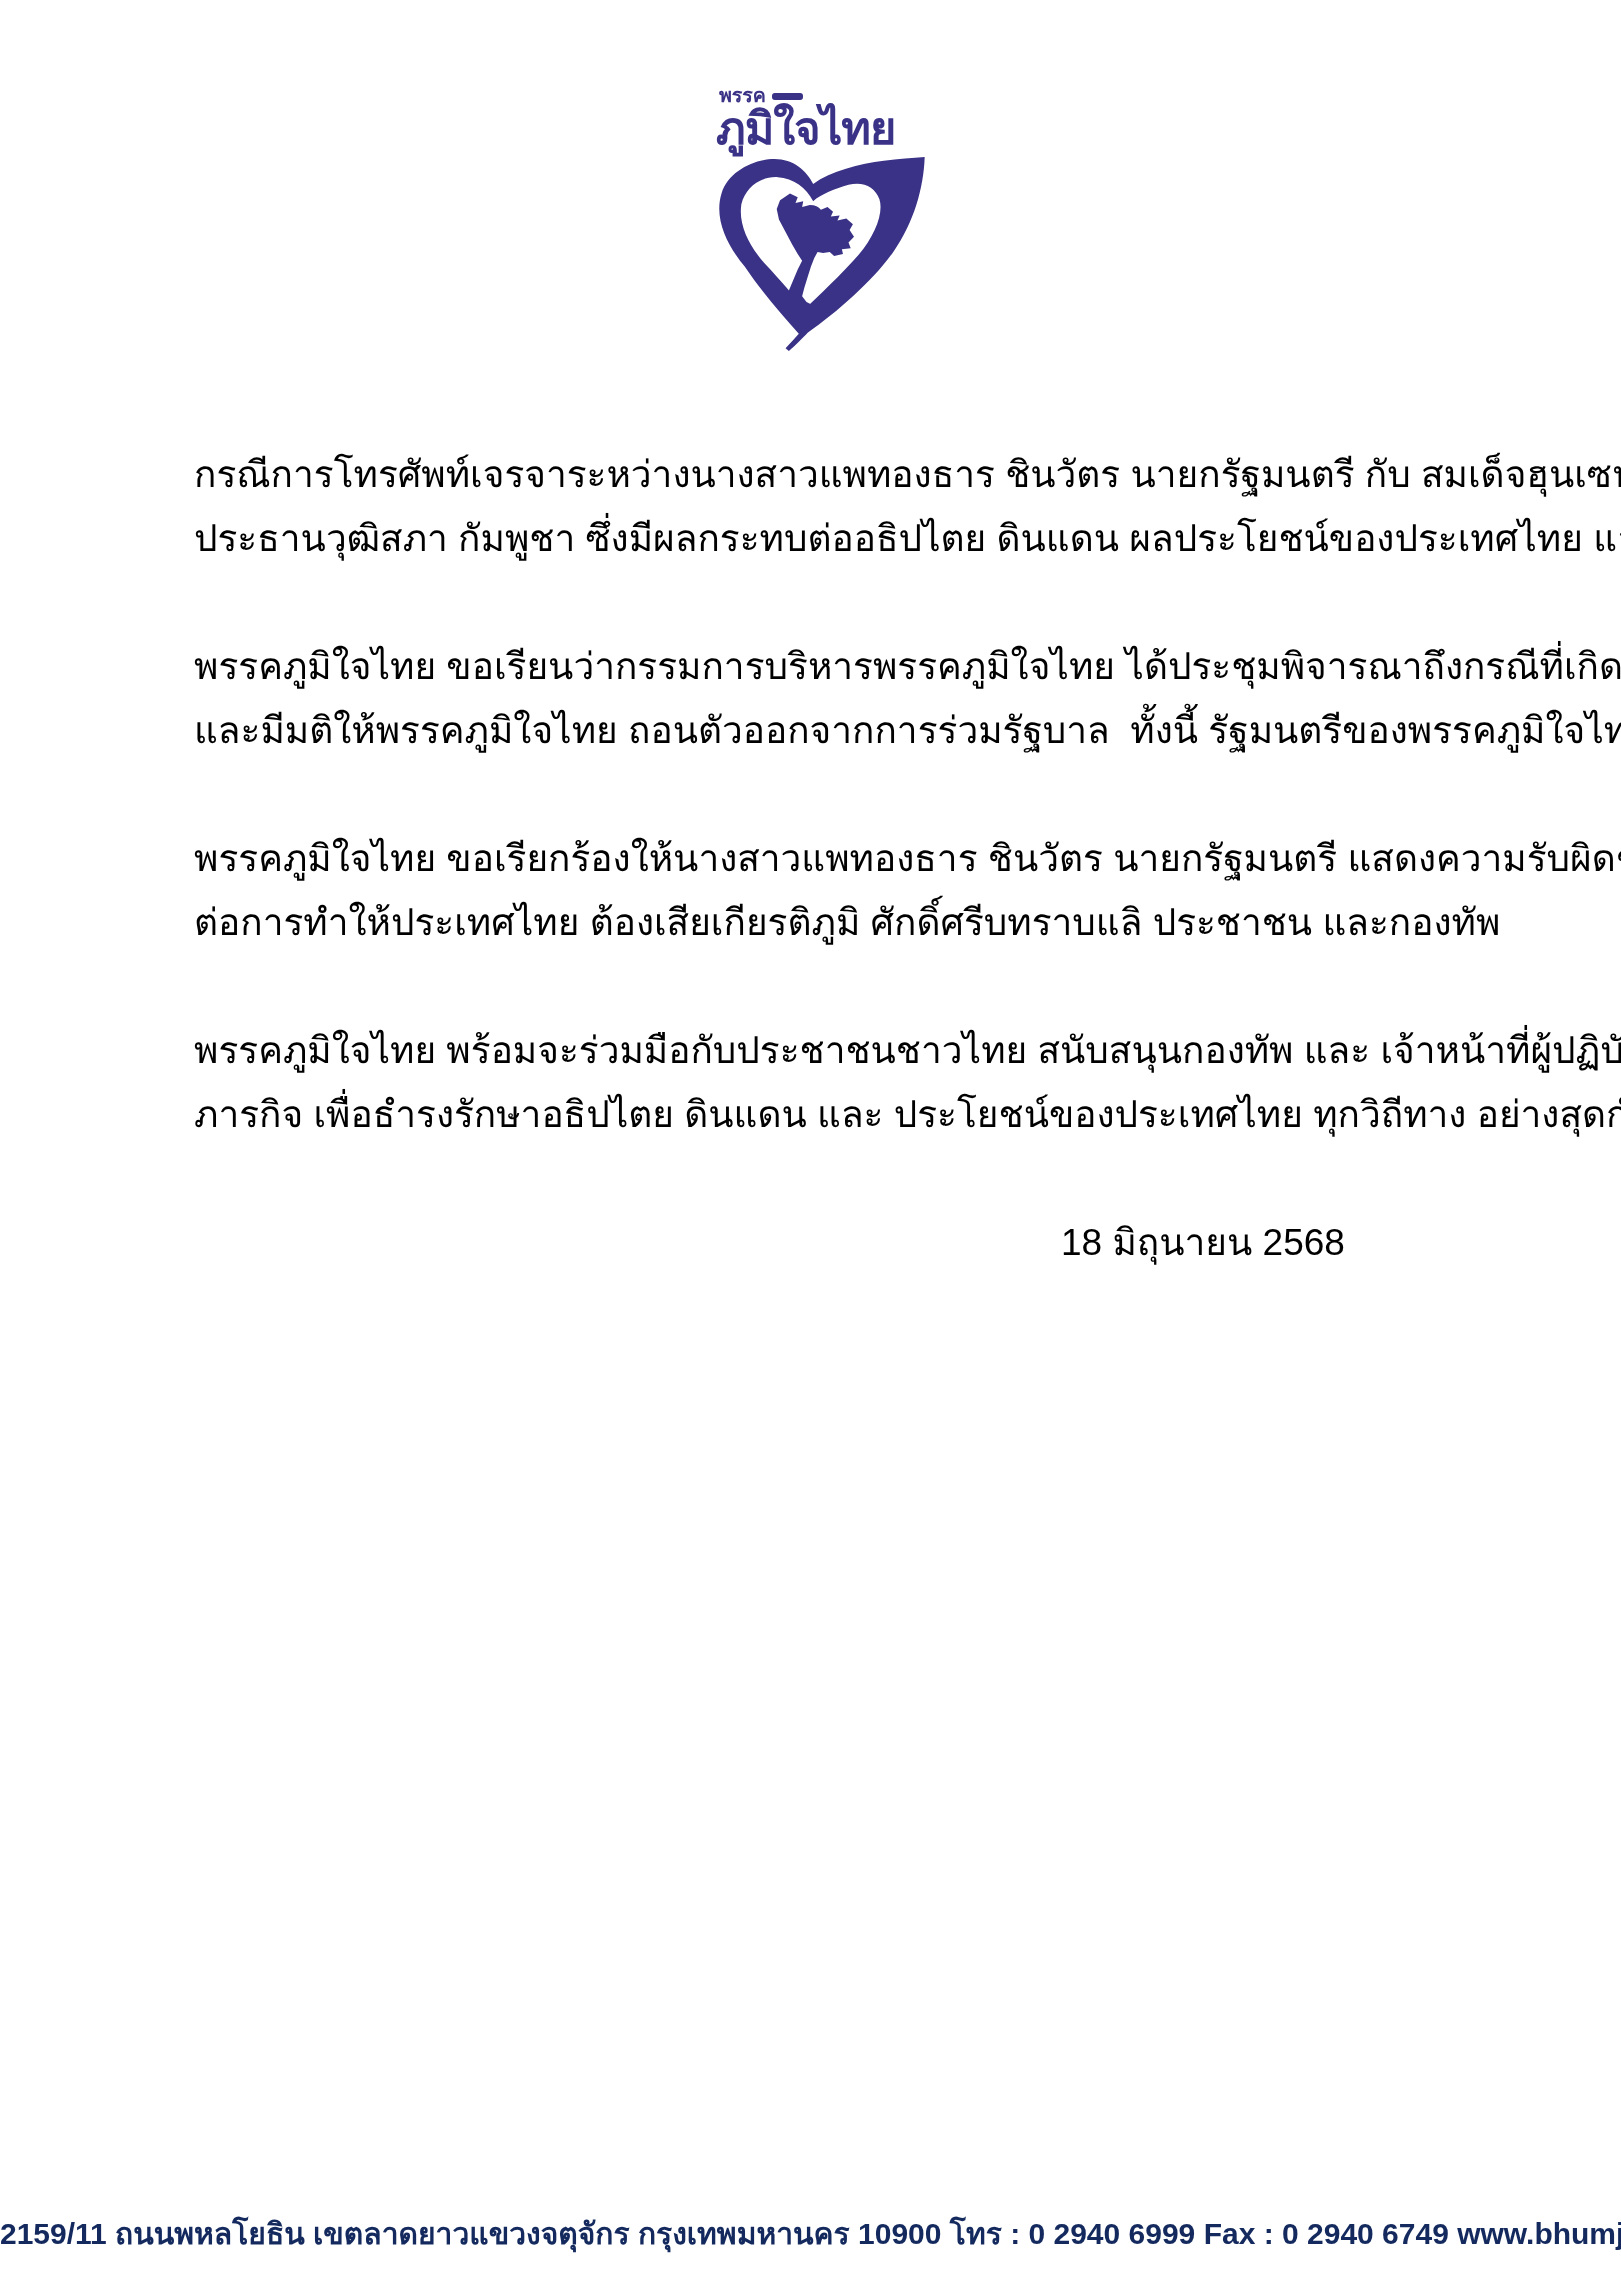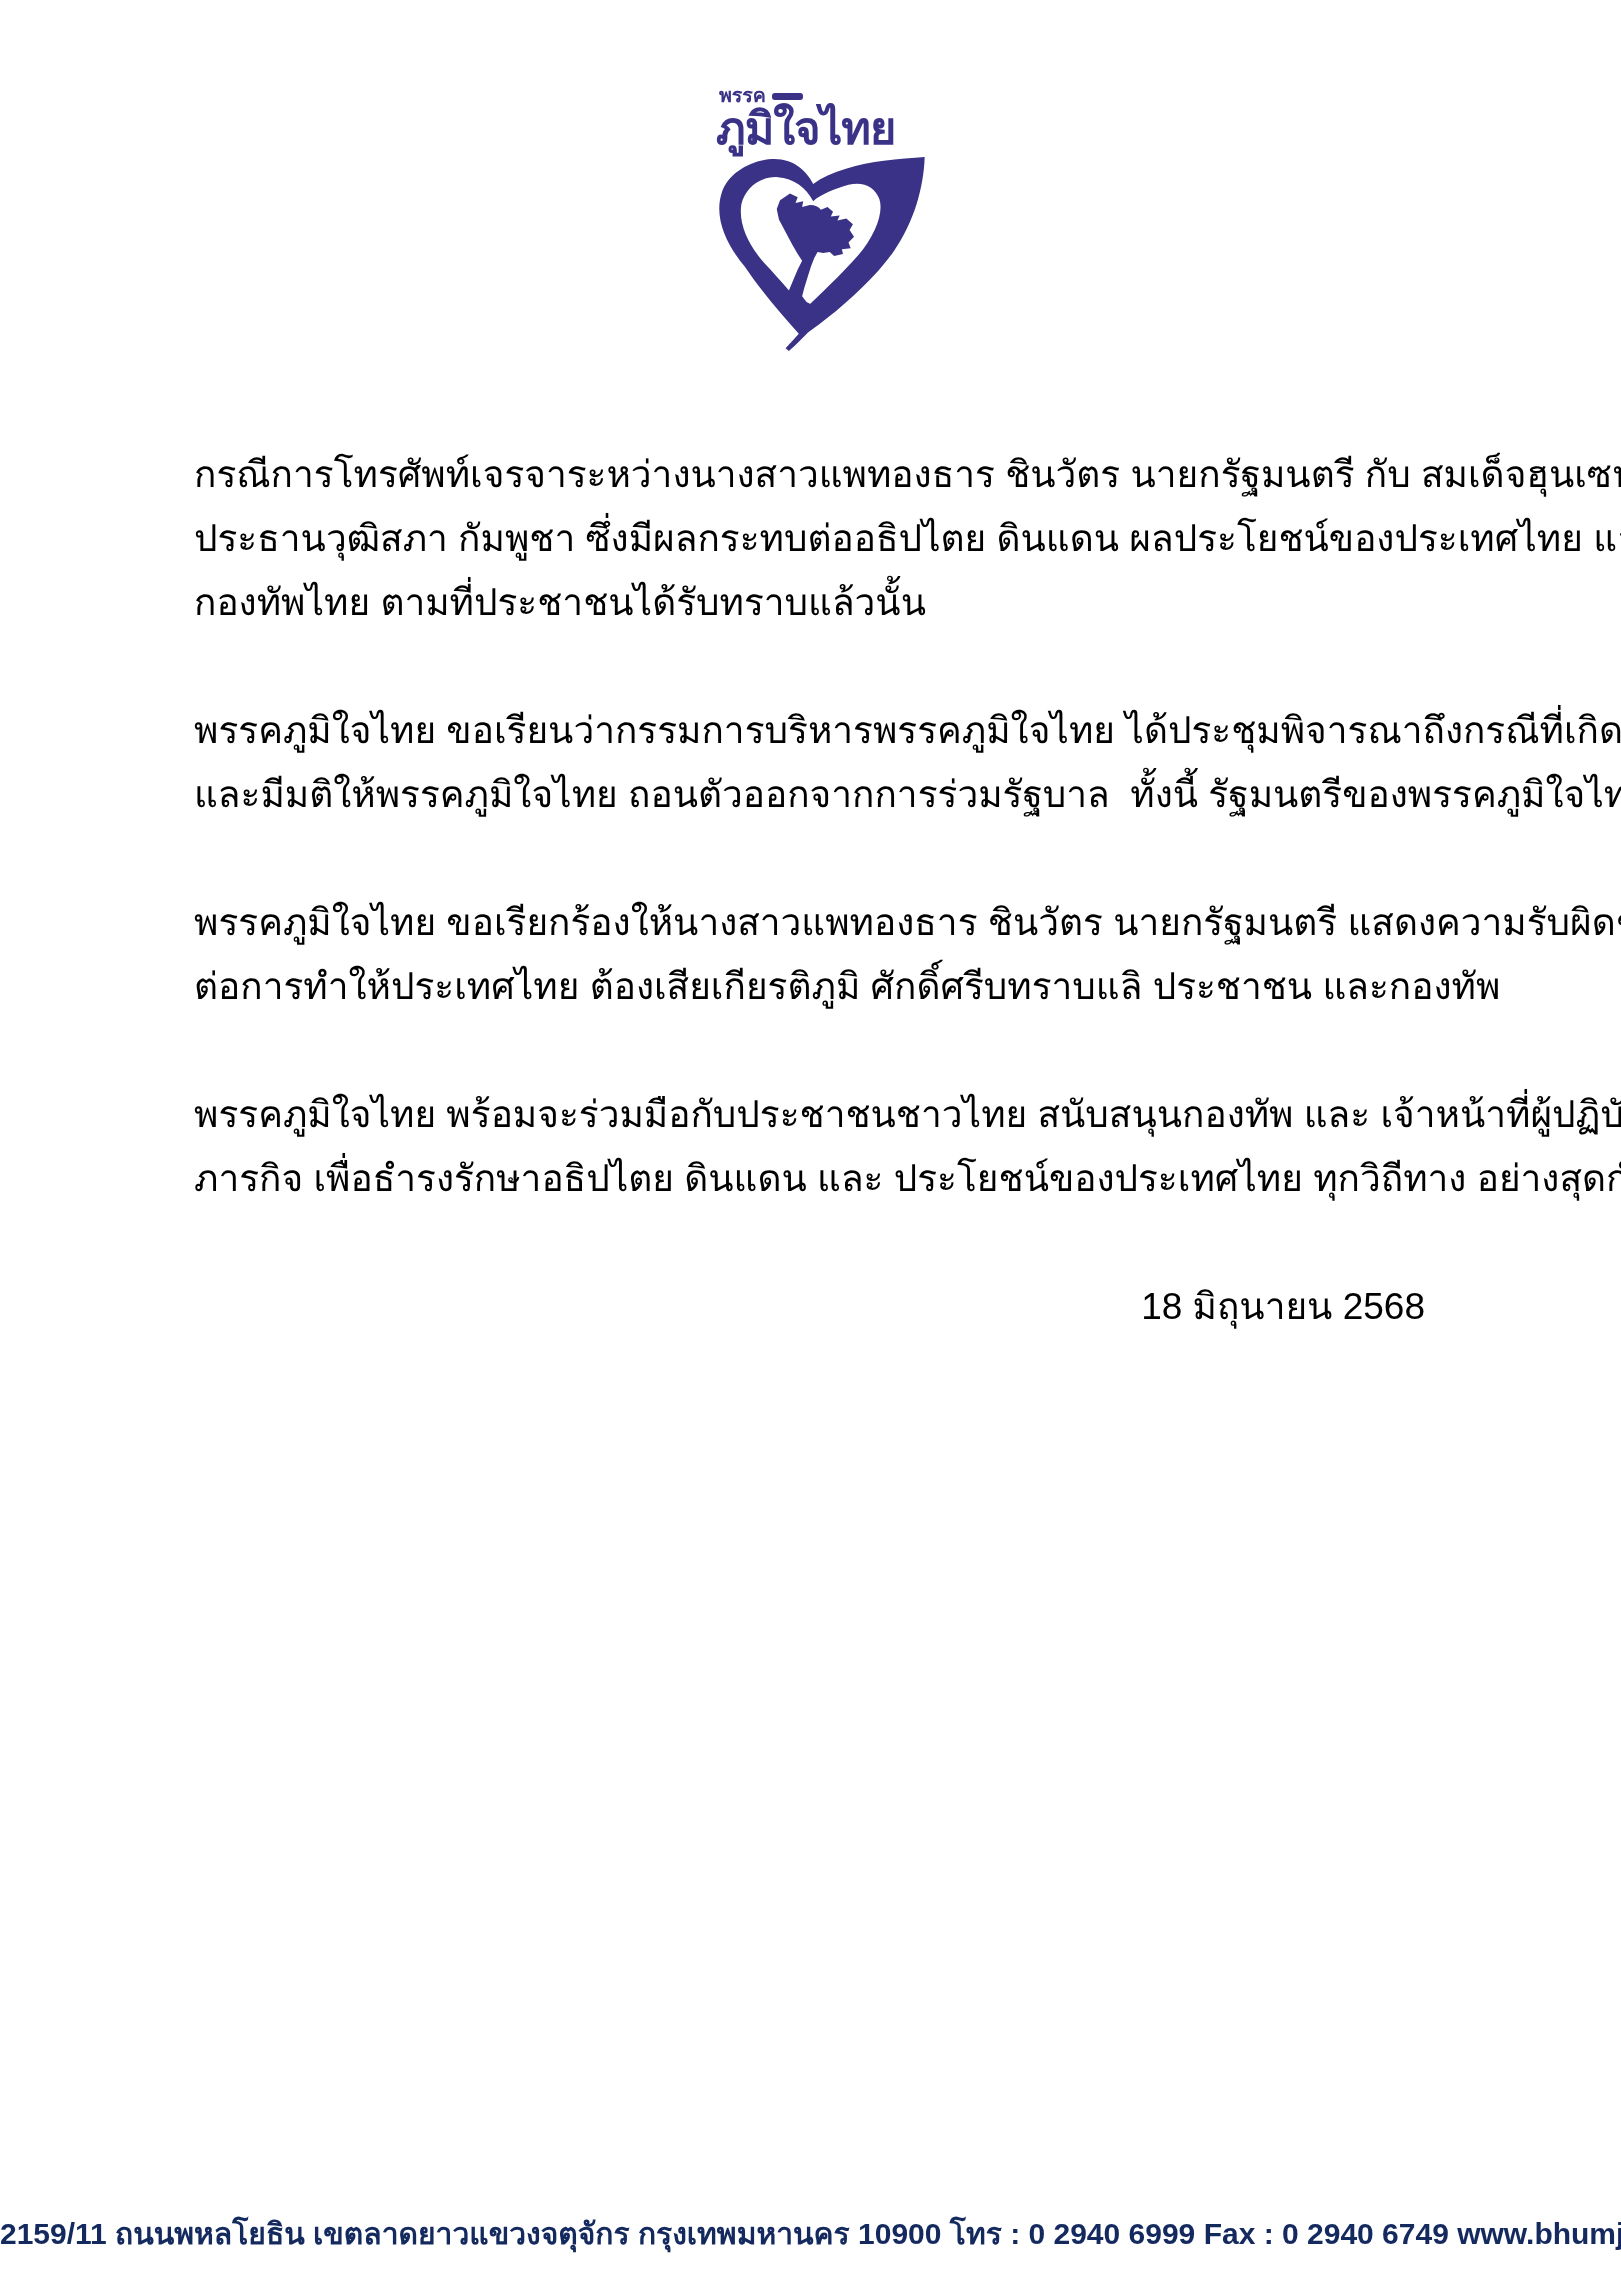--- a/index.html
+++ b/index.html
@@ -65,21 +65,20 @@
   .line {
     display: block;
     white-space: pre;
     line-height: 64px;
   }
   .date-line {
     margin-top: 64px;
     padding-left: 867px;
     white-space: pre;
     line-height: 64px;
-    text-align: right;
   }
 
   
   .footer {
     position: absolute;
     left: 0;
     right: 0;
     bottom: 41px;
     text-align: center;
     color: #142a5e;
@@ -143,21 +142,20 @@
         L 74,101 L 69,91 L 63,78 L 57,65 L 55,54 L 58,45
         Z"></path>
     </svg>
   </div>
 
   <div class="letter-body">
 
     <div class="paragraph">
       <span class="line">กรณีการโทรศัพท์เจรจาระหว่างนางสาวแพทองธาร ชินวัตร นายกรัฐมนตรี กับ สมเด็จฮุนเซน</span>
       <span class="line">ประธานวุฒิสภา กัมพูชา ซึ่งมีผลกระทบต่ออธิปไตย ดินแดน ผลประโยชน์ของประเทศไทย และ</span>
-      <span class="line">กองทัพไทย ตามที่ประชาชนได้รับทราบแล้วนั้น</span>
     </div>
 
     <div class="paragraph">
       <span class="line">พรรคภูมิใจไทย ขอเรียนว่ากรรมการบริหารพรรคภูมิใจไทย ได้ประชุมพิจารณาถึงกรณีที่เกิดขึ้น</span>
       <span class="line">และมีมติให้พรรคภูมิใจไทย ถอนตัวออกจากการร่วมรัฐบาล  ทั้งนี้ รัฐมนตรีของพรรคภูมิใจไทย</span>
     </div>
 
     <div class="paragraph">
       <span class="line">พรรคภูมิใจไทย ขอเรียกร้องให้นางสาวแพทองธาร ชินวัตร นายกรัฐมนตรี แสดงความรับผิดชอบ</span>
       <span class="line">ต่อการทำให้ประเทศไทย ต้องเสียเกียรติภูมิ ศักดิ์ศรีบทราบแลิ ประชาชน และกองทัพ</span>

